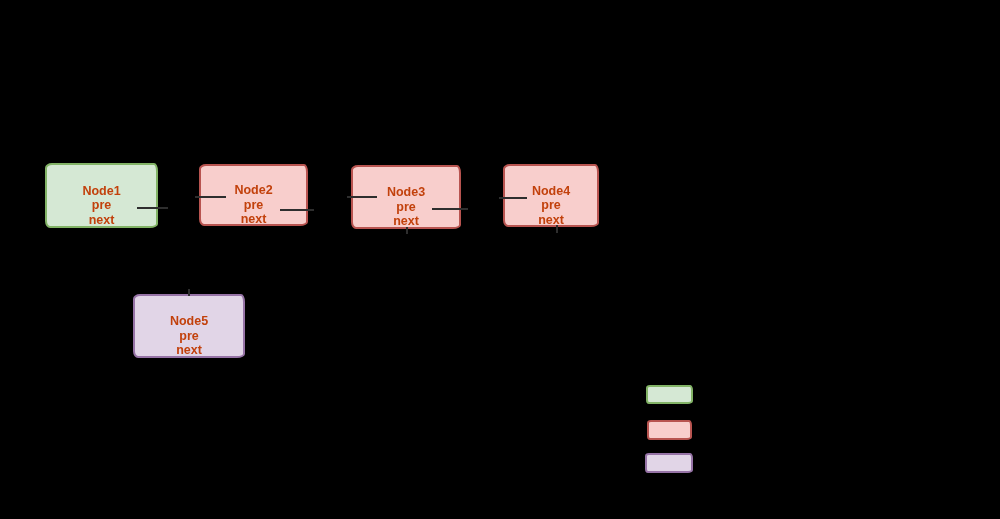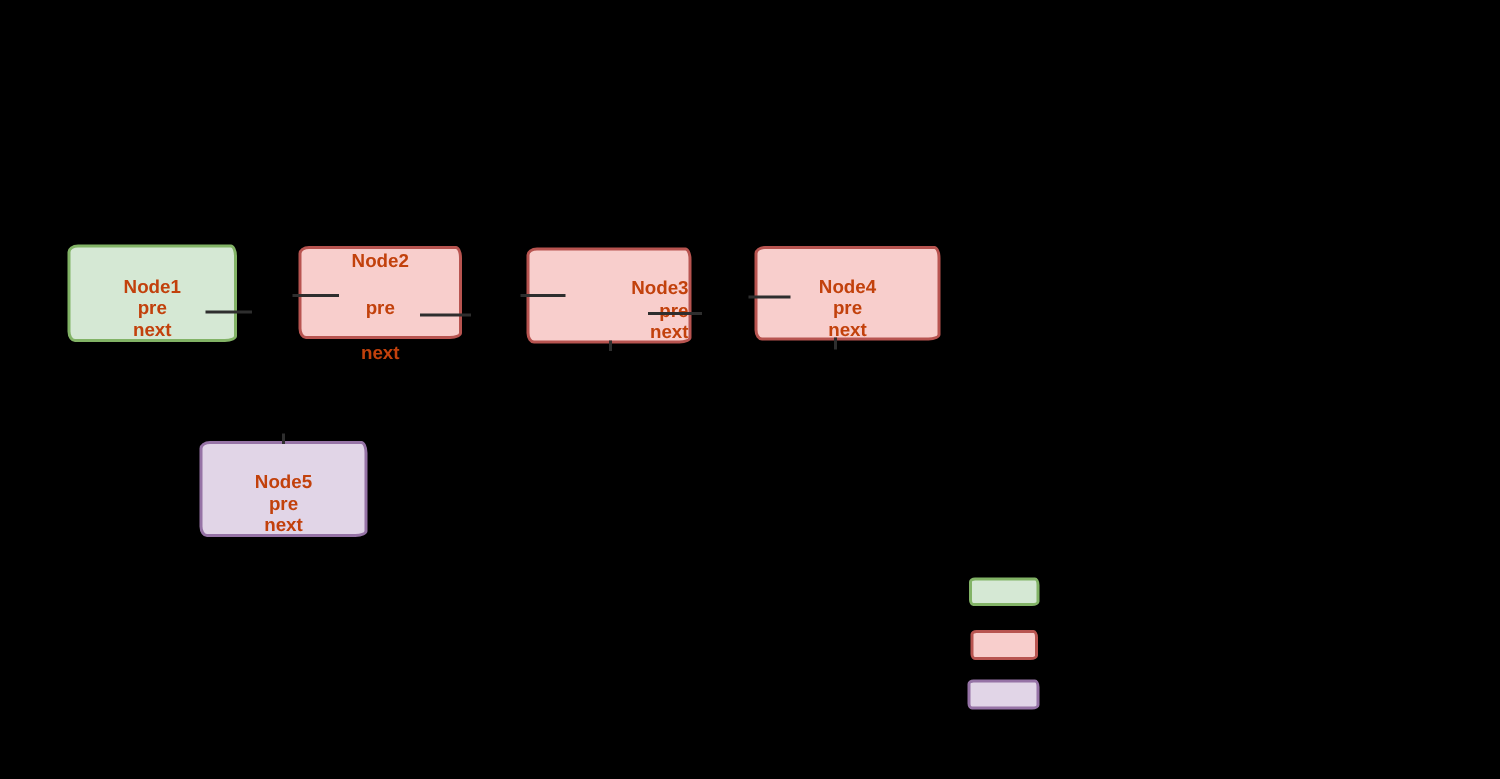--- a/index.html
+++ b/index.html
@@ -28,22 +28,22 @@
     justify-content: center;
     padding-top: 20px;
     text-align: center;
     color: #c2410c;
     font-size: 12.5px;
     font-weight: 700;
     line-height: 14.5px;
   }
   #node1 { left: 45px;  top: 163px; width: 113px; height: 65px; }
   #node2 { left: 199px; top: 164px; width: 109px; height: 62px; }
-  #node3 { left: 351px; top: 165px; width: 110px; height: 64px; align-items: flex-end; }
-  #node4 { left: 503px; top: 164px; width: 124px; height: 63px; }
+  #node3 { left: 351px; top: 165px; width: 110px; height: 64px; }
+  #node4 { left: 503px; top: 164px; width: 96px; height: 63px; }
   #node5 { left: 133px; top: 294px; width: 112px; height: 64px; text-align: right; }
 
   
   .stub {
     position: absolute;
     height: 2px;
   }
   .stub.v { width: 2px; }
   #stub-n1-next  { left: 137px; top: 207px; width: 31px; }
   #stub-n2-pre   { left: 195px; top: 196px; width: 31px; }
@@ -71,21 +71,21 @@
 <body>
 
 <div id="canvas">
 
   <div id="node1" class="node" style="background-color: rgb(213, 232, 212); border-color: rgb(130, 179, 102);">
     <span>Node1</span>
     <span>pre</span>
     <span>next</span>
   </div>
 
-  <div id="node2" class="node" style="background-color: rgb(248, 206, 204); border-color: rgb(184, 84, 80); gap: 16px;">
+  <div id="node2" class="node" style="background-color: rgb(248, 206, 204); border-color: rgb(184, 84, 80);">
     <span>Node2</span>
     <span>pre</span>
     <span>next</span>
   </div>
 
   <div id="node3" class="node" style="background-color: rgb(248, 206, 204); border-color: rgb(184, 84, 80);">
     <span>Node3</span>
     <span>pre</span>
     <span>next</span>
   </div>

